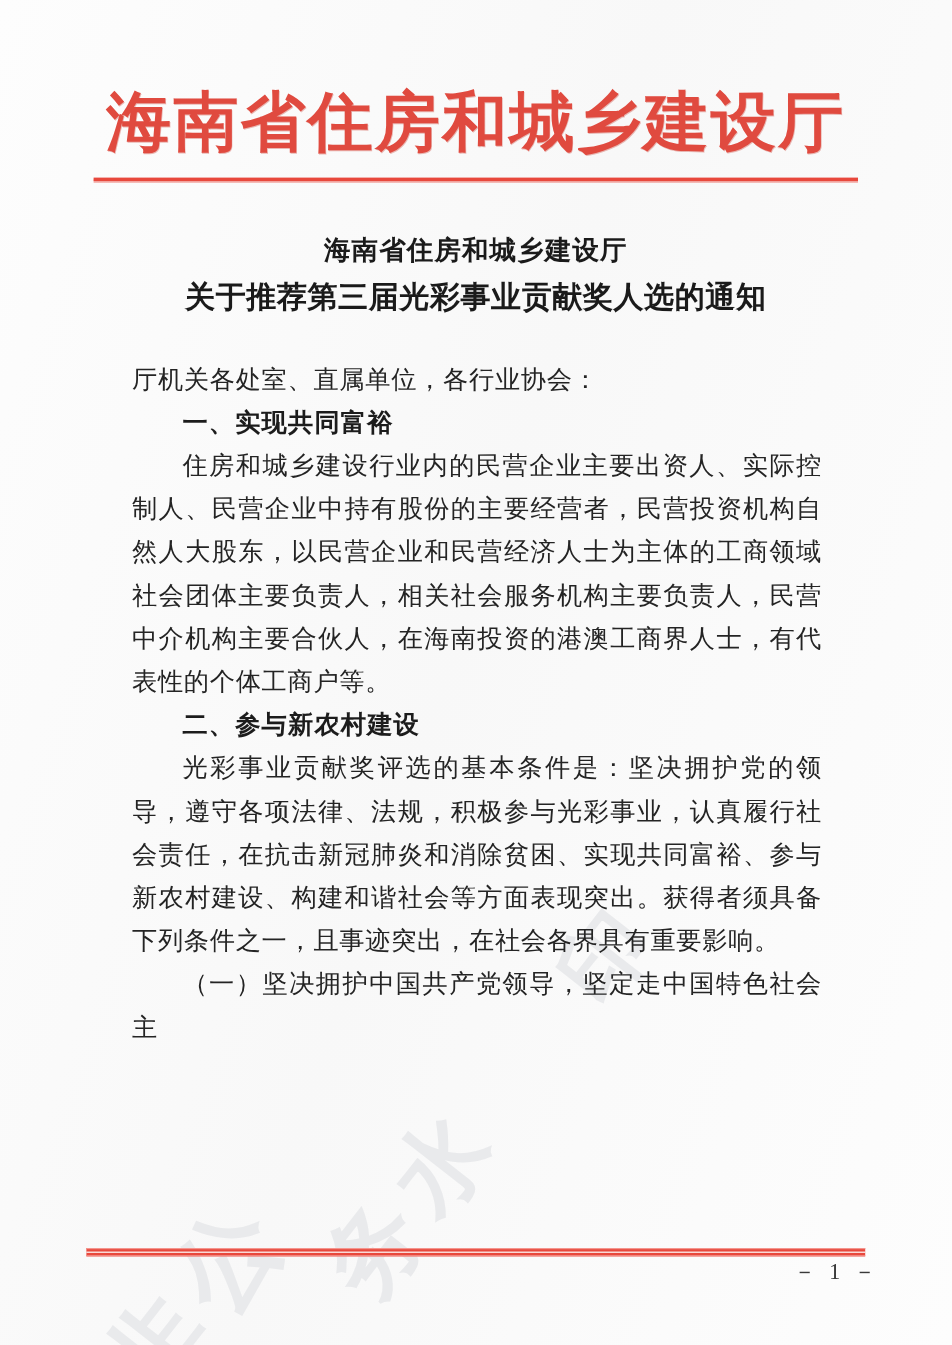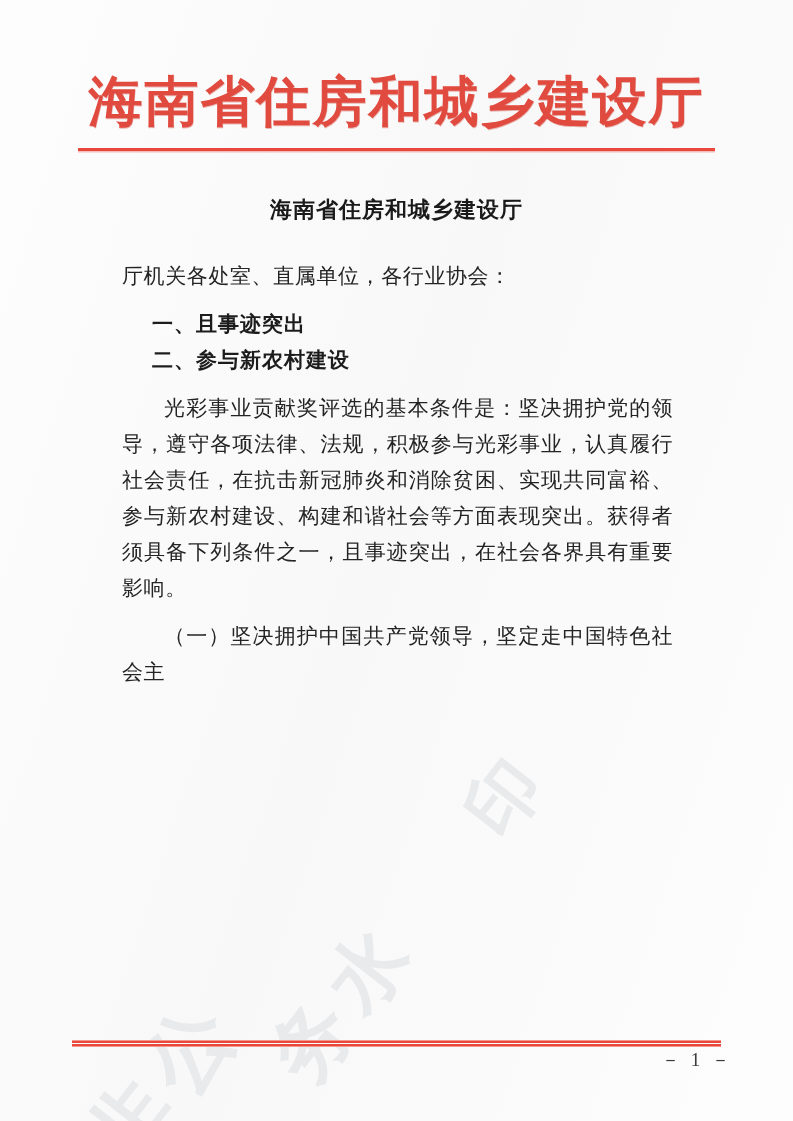--- a/index.html
+++ b/index.html
@@ -123,21 +123,21 @@
     z-index: 4;
     margin: 30px 108px 0 110px;
     color: #242424;
   }
   .para {
     font-size: 21px;
     line-height: 36px;
     text-align: justify;
     text-justify: inter-ideograph;
     letter-spacing: 0.6px;
-    margin: 12px;
+    margin: 0;
     font-family: "Liberation Serif", "DejaVu Serif", serif;
   }
   .para.indent {
     text-indent: 2em;
   }
   .heading {
     font-family: "DejaVu Sans", "Liberation Sans", sans-serif;
     font-weight: 700;
     font-size: 21px;
     line-height: 36px;
@@ -200,29 +200,31 @@
     <div class="wm-text wm-3">印</div>
   </div>
 
   <div class="letterhead">
     <div class="letterhead-title">海南省住房和城乡建设厅</div>
     <div class="letterhead-rule"></div>
   </div>
 
   <div class="doc-title">
     <div class="doc-title-line1">海南省住房和城乡建设厅</div>
+    <div class="doc-title-line2">关于推荐第三届光彩事业贡献奖人选的通知</div>
   </div>
 
   <div class="body-block">
 
     <p class="para">厅机关各处室、直属单位，各行业协会：</p>
 
 
-    <p class="heading">一、且事迹突出</p>
-
+    <p class="heading">一、实现共同富裕</p>
+
+    <p class="para indent">住房和城乡建设行业内的民营企业主要出资人、实际控制人、民营企业中持有股份的主要经营者，民营投资机构自然人大股东，以民营企业和民营经济人士为主体的工商领域社会团体主要负责人，相关社会服务机构主要负责人，民营中介机构主要合伙人，在海南投资的港澳工商界人士，有代表性的个体工商户等。</p>
 
     <p class="heading">二、参与新农村建设</p>
 
     <p class="para indent">光彩事业贡献奖评选的基本条件是：坚决拥护党的领导，遵守各项法律、法规，积极参与光彩事业，认真履行社会责任，在抗击新冠肺炎和消除贫困、实现共同富裕、参与新农村建设、构建和谐社会等方面表现突出。获得者须具备下列条件之一，且事迹突出，在社会各界具有重要影响。</p>
 
     <p class="para indent">（一）坚决拥护中国共产党领导，坚定走中国特色社会主</p>
 
   </div>
 
   <div class="footer">

